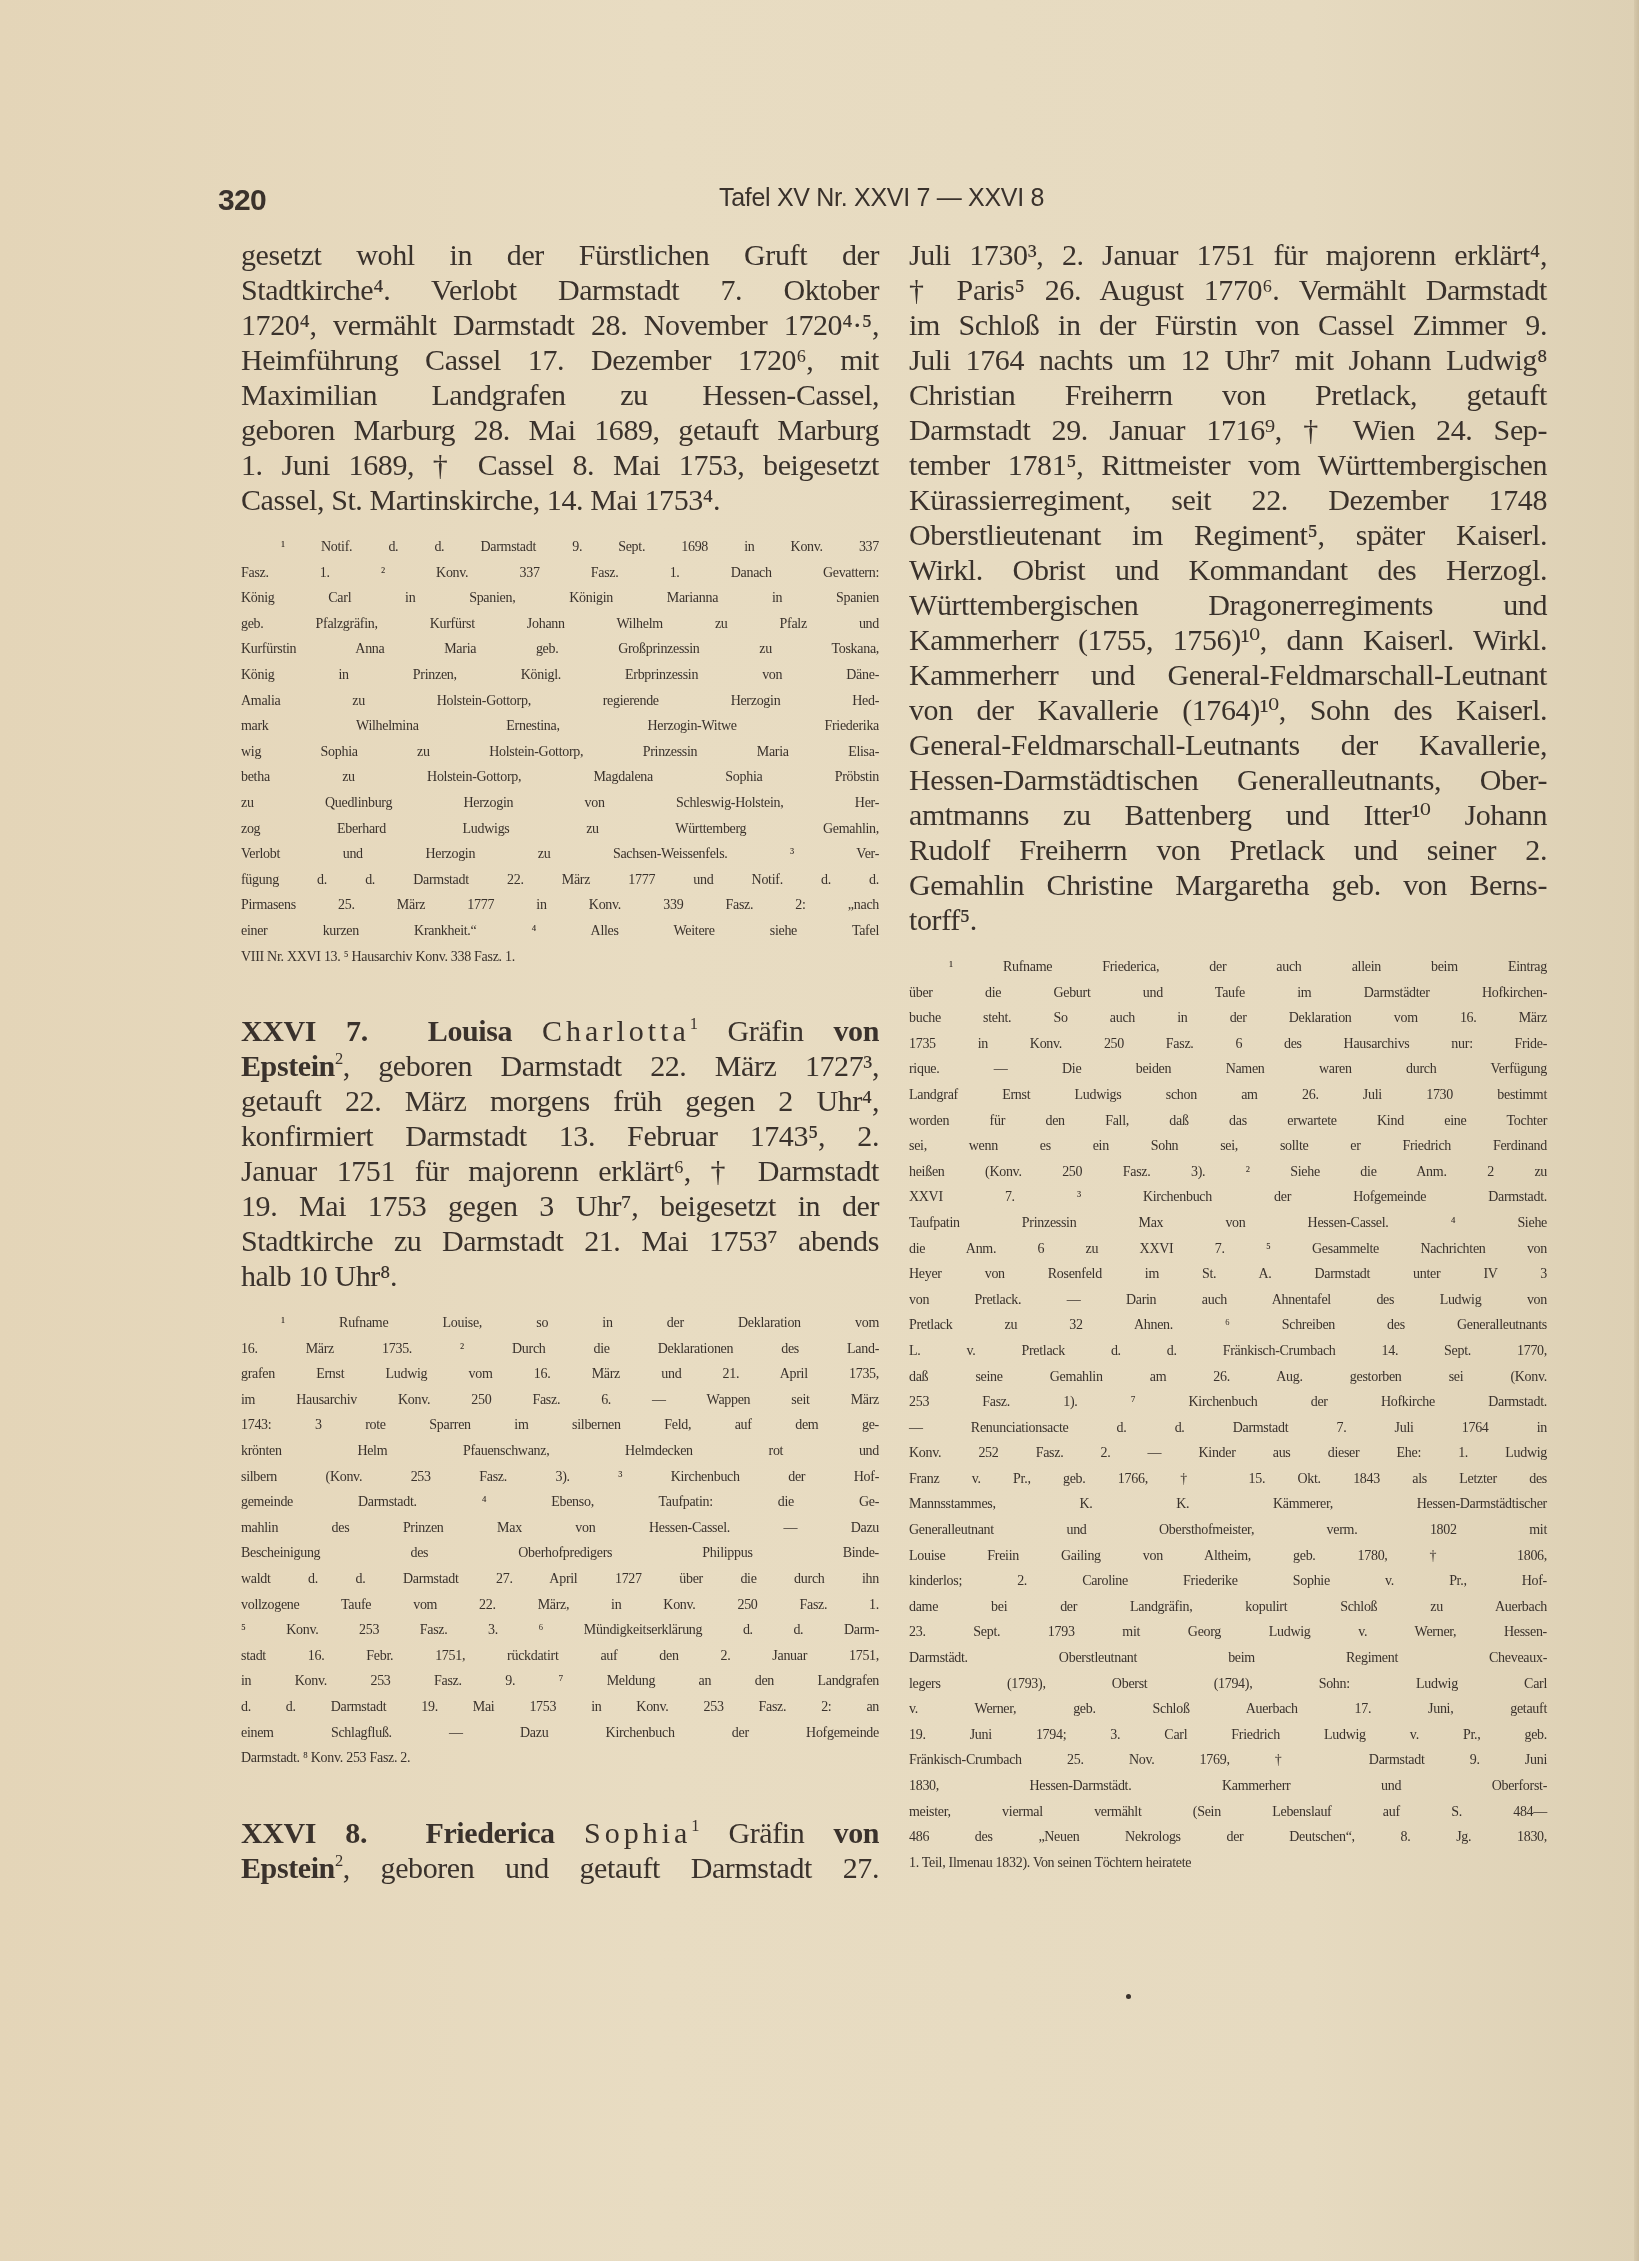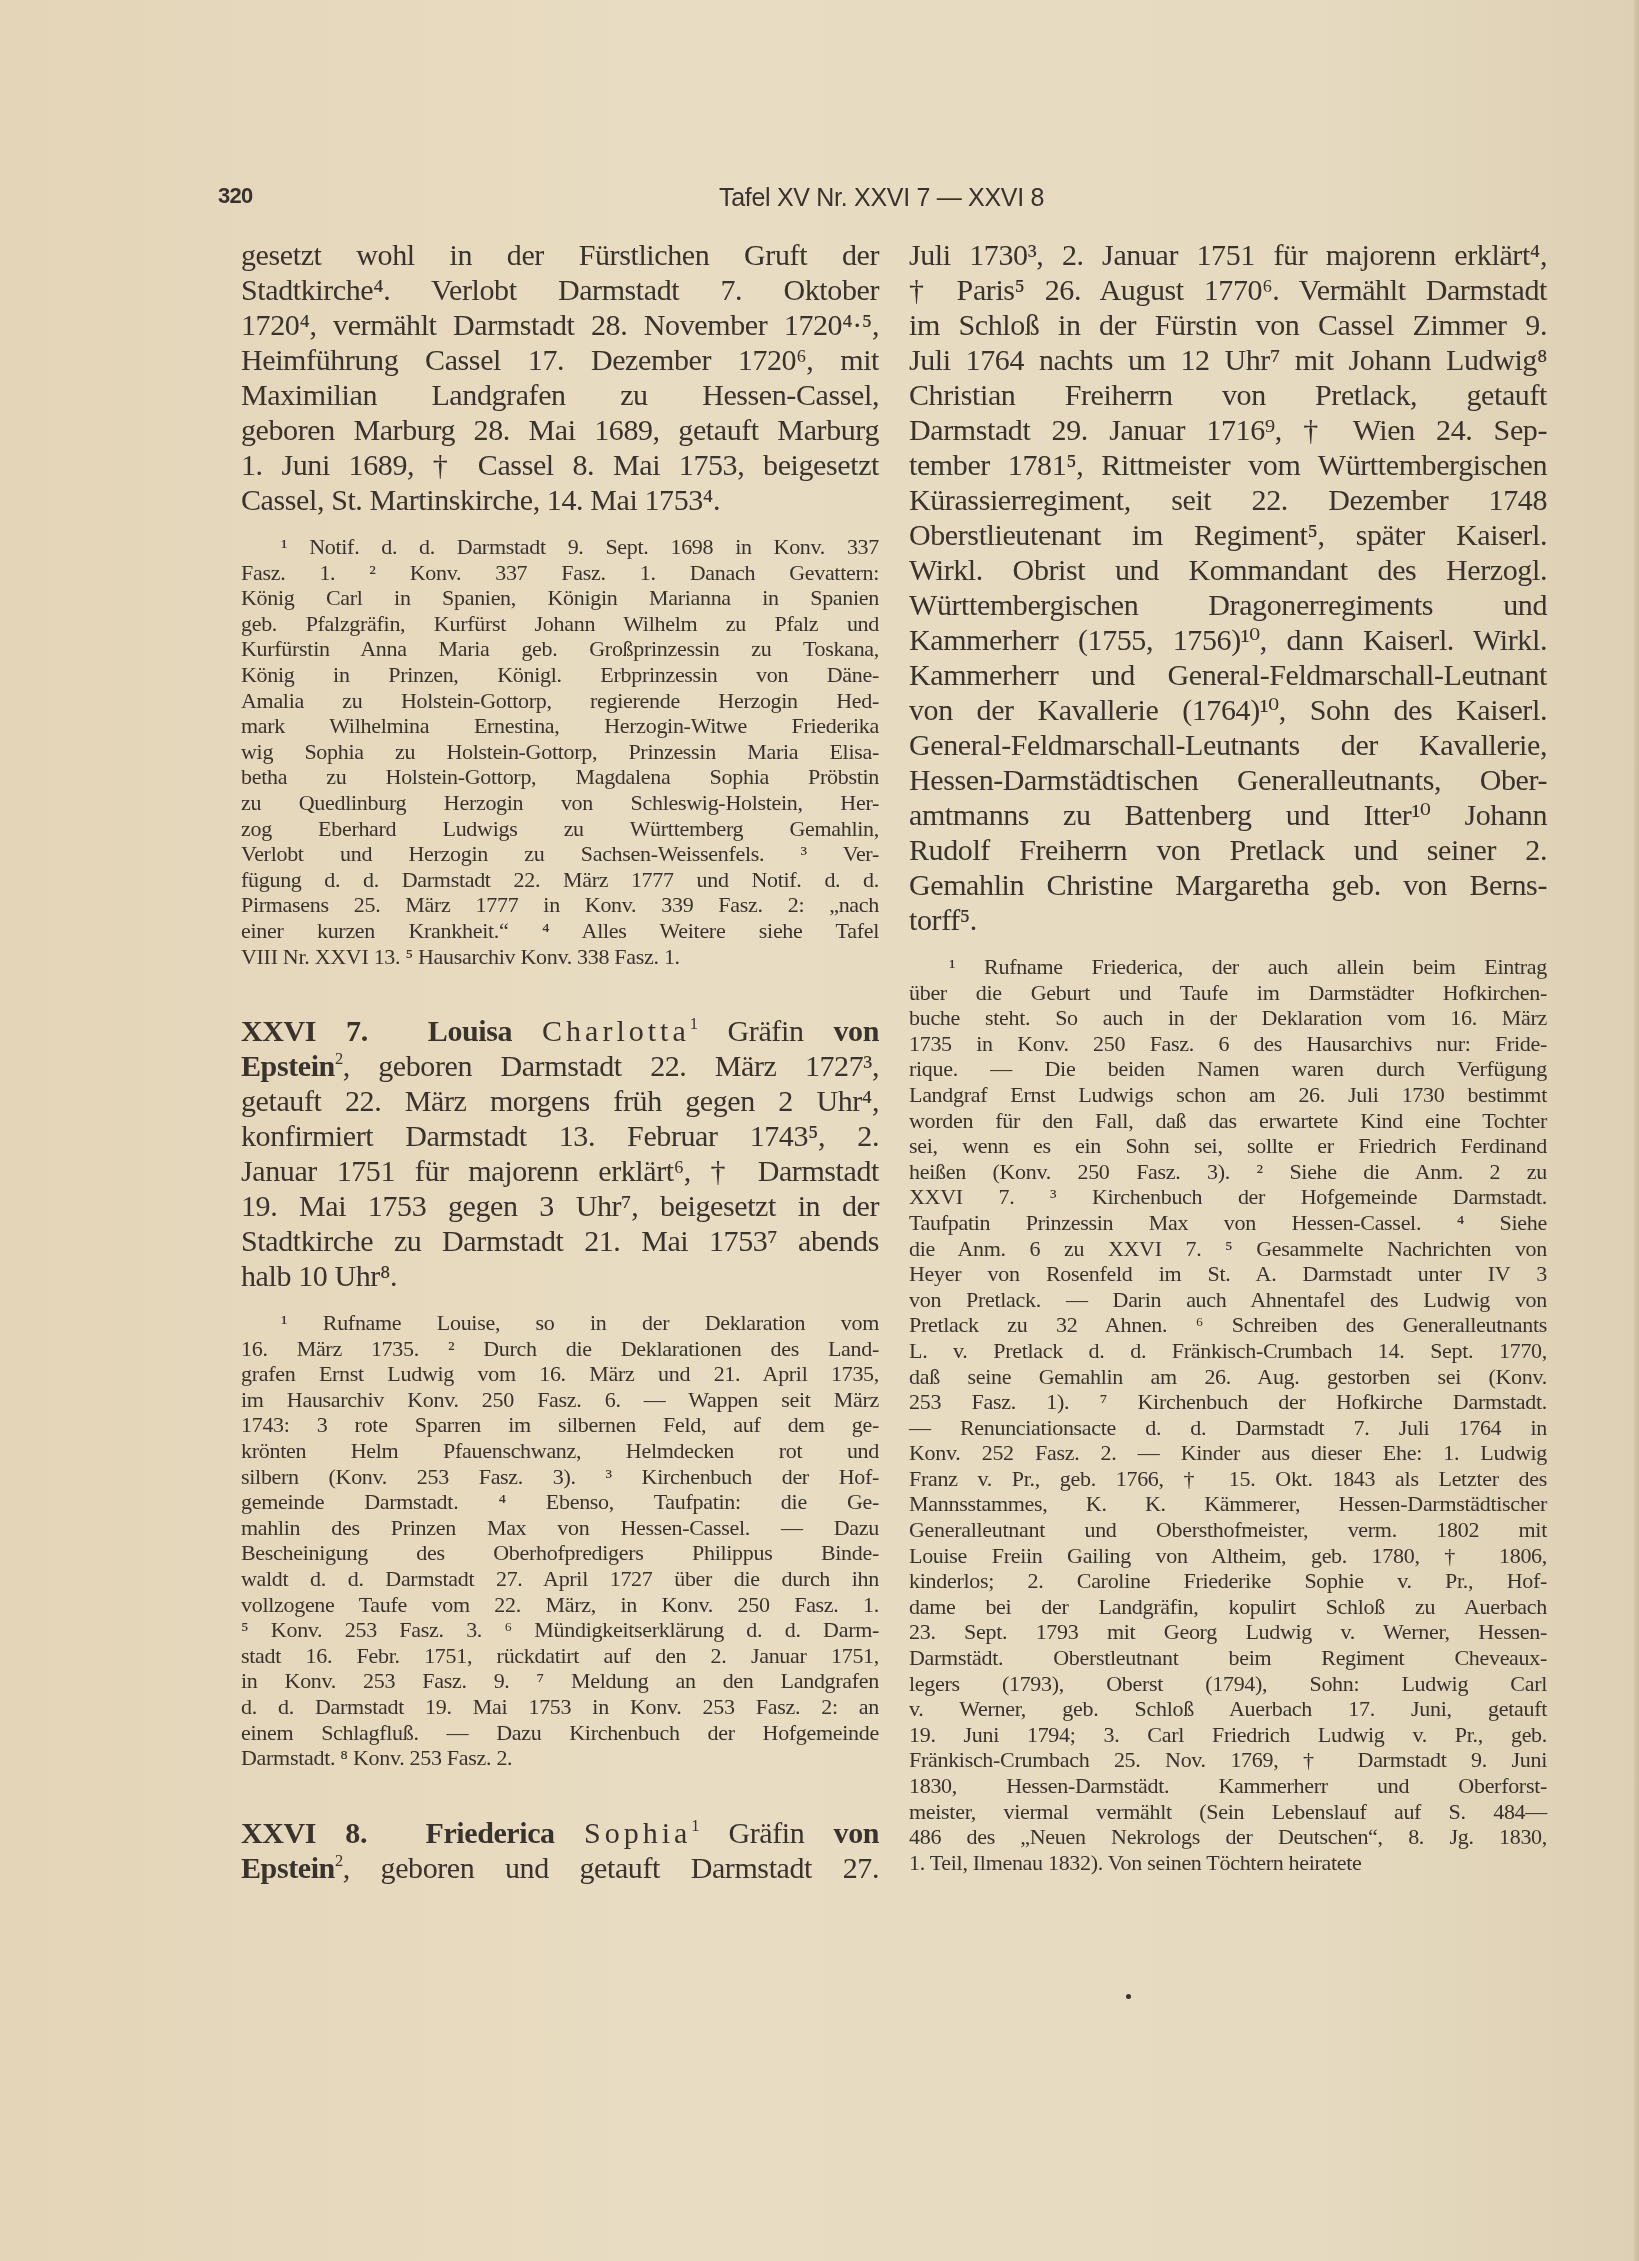--- a/index.html
+++ b/index.html
@@ -6,31 +6,31 @@
   body {
     width:1639px; height:2261px; overflow:hidden;
     background:#e5d7bb;
     background-image: linear-gradient(90deg, #e4d5b8 0%, #e8dcc2 40%, #e6dac0 80%, #ddd0b4 100%);
     color:#3a322c;
     font-family:"Liberation Serif", "DejaVu Serif", serif;
     position:relative;
   }
   .page-edge { position:absolute; right:0; top:0; width:5.3px; height:100%; background:linear-gradient(90deg,#d6c8ab,#c9bb9e); }
   .header { position:absolute; top:183px; left:218px; width:1329px; height:33px; font-family:"Liberation Sans Narrow","Liberation Sans",sans-serif; }
-  .page-number { position:absolute; left:0; top:0; font-size:22px; font-weight:bold; letter-spacing:-0.7px; }
+  .page-number { position:absolute; left:0; top:0; font-size:30px; font-weight:bold; letter-spacing:-0.7px; }
   .running-head { position:absolute; left:501px; top:0; font-size:25px; letter-spacing:-0.3px; }
   .col { position:absolute; top:237px; font-stretch:condensed; }
   .col-left { left:241px; width:638px; }
   .col-right { left:909px; width:638px; }
   .body-p {
     font-size:30px; line-height:35px; text-align:justify; margin:0;
     transform-origin:left top; letter-spacing:-0.4px;
   }
   .notes {
-    font-size:22px; line-height:25.6px; text-align:justify; margin:0;
+    font-size:14px; line-height:25.6px; text-align:justify; margin:0;
     letter-spacing:-0.3px;
   }
   .entry-head .num, .entry-head .given, .entry-head .von, .entry-head .surname { font-weight:bold; }
   .spaced { letter-spacing:4px; }
   sup { font-size:0.55em; line-height:0; vertical-align:0.75em; }
   .gap-s { height:17px; }
   .gap-l { height:44px; }
   .dot { position:absolute; left:1126px; top:1994px; width:5.3px; height:5.3px; border-radius:50%; background:#3a322c; }
   .line { display:block; text-align:justify; text-align-last:justify; white-space:nowrap; }
   .line.last { text-align-last:left; }

